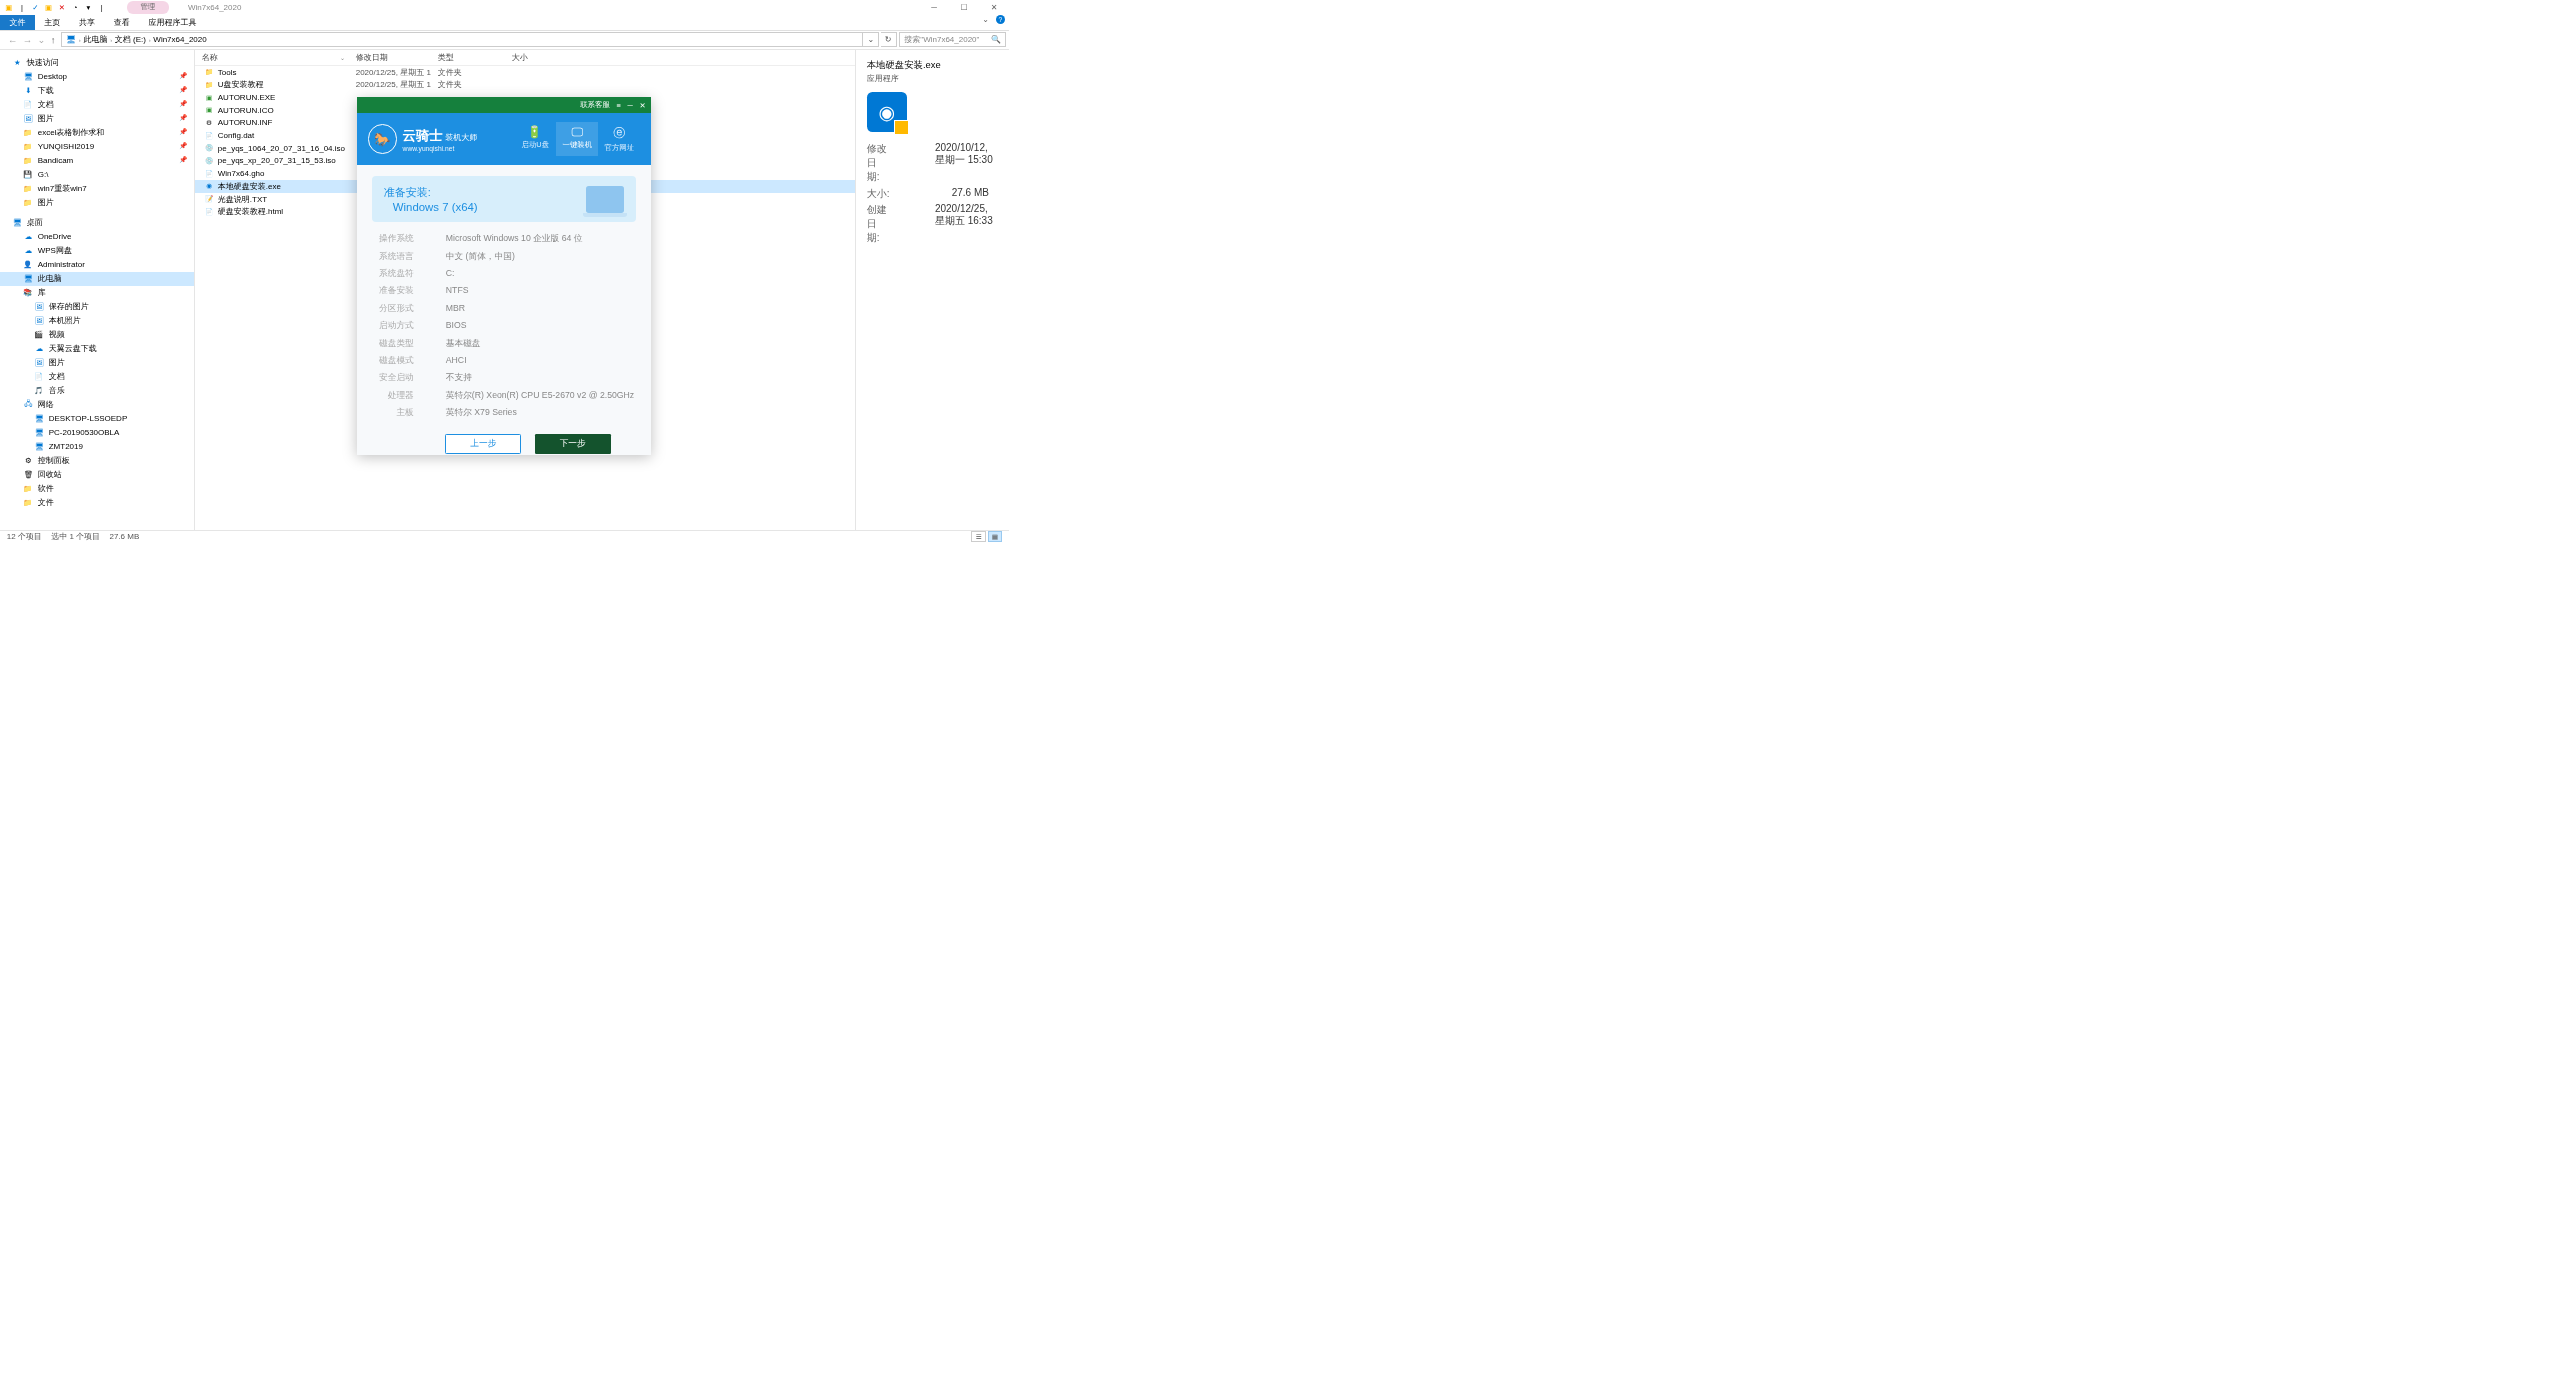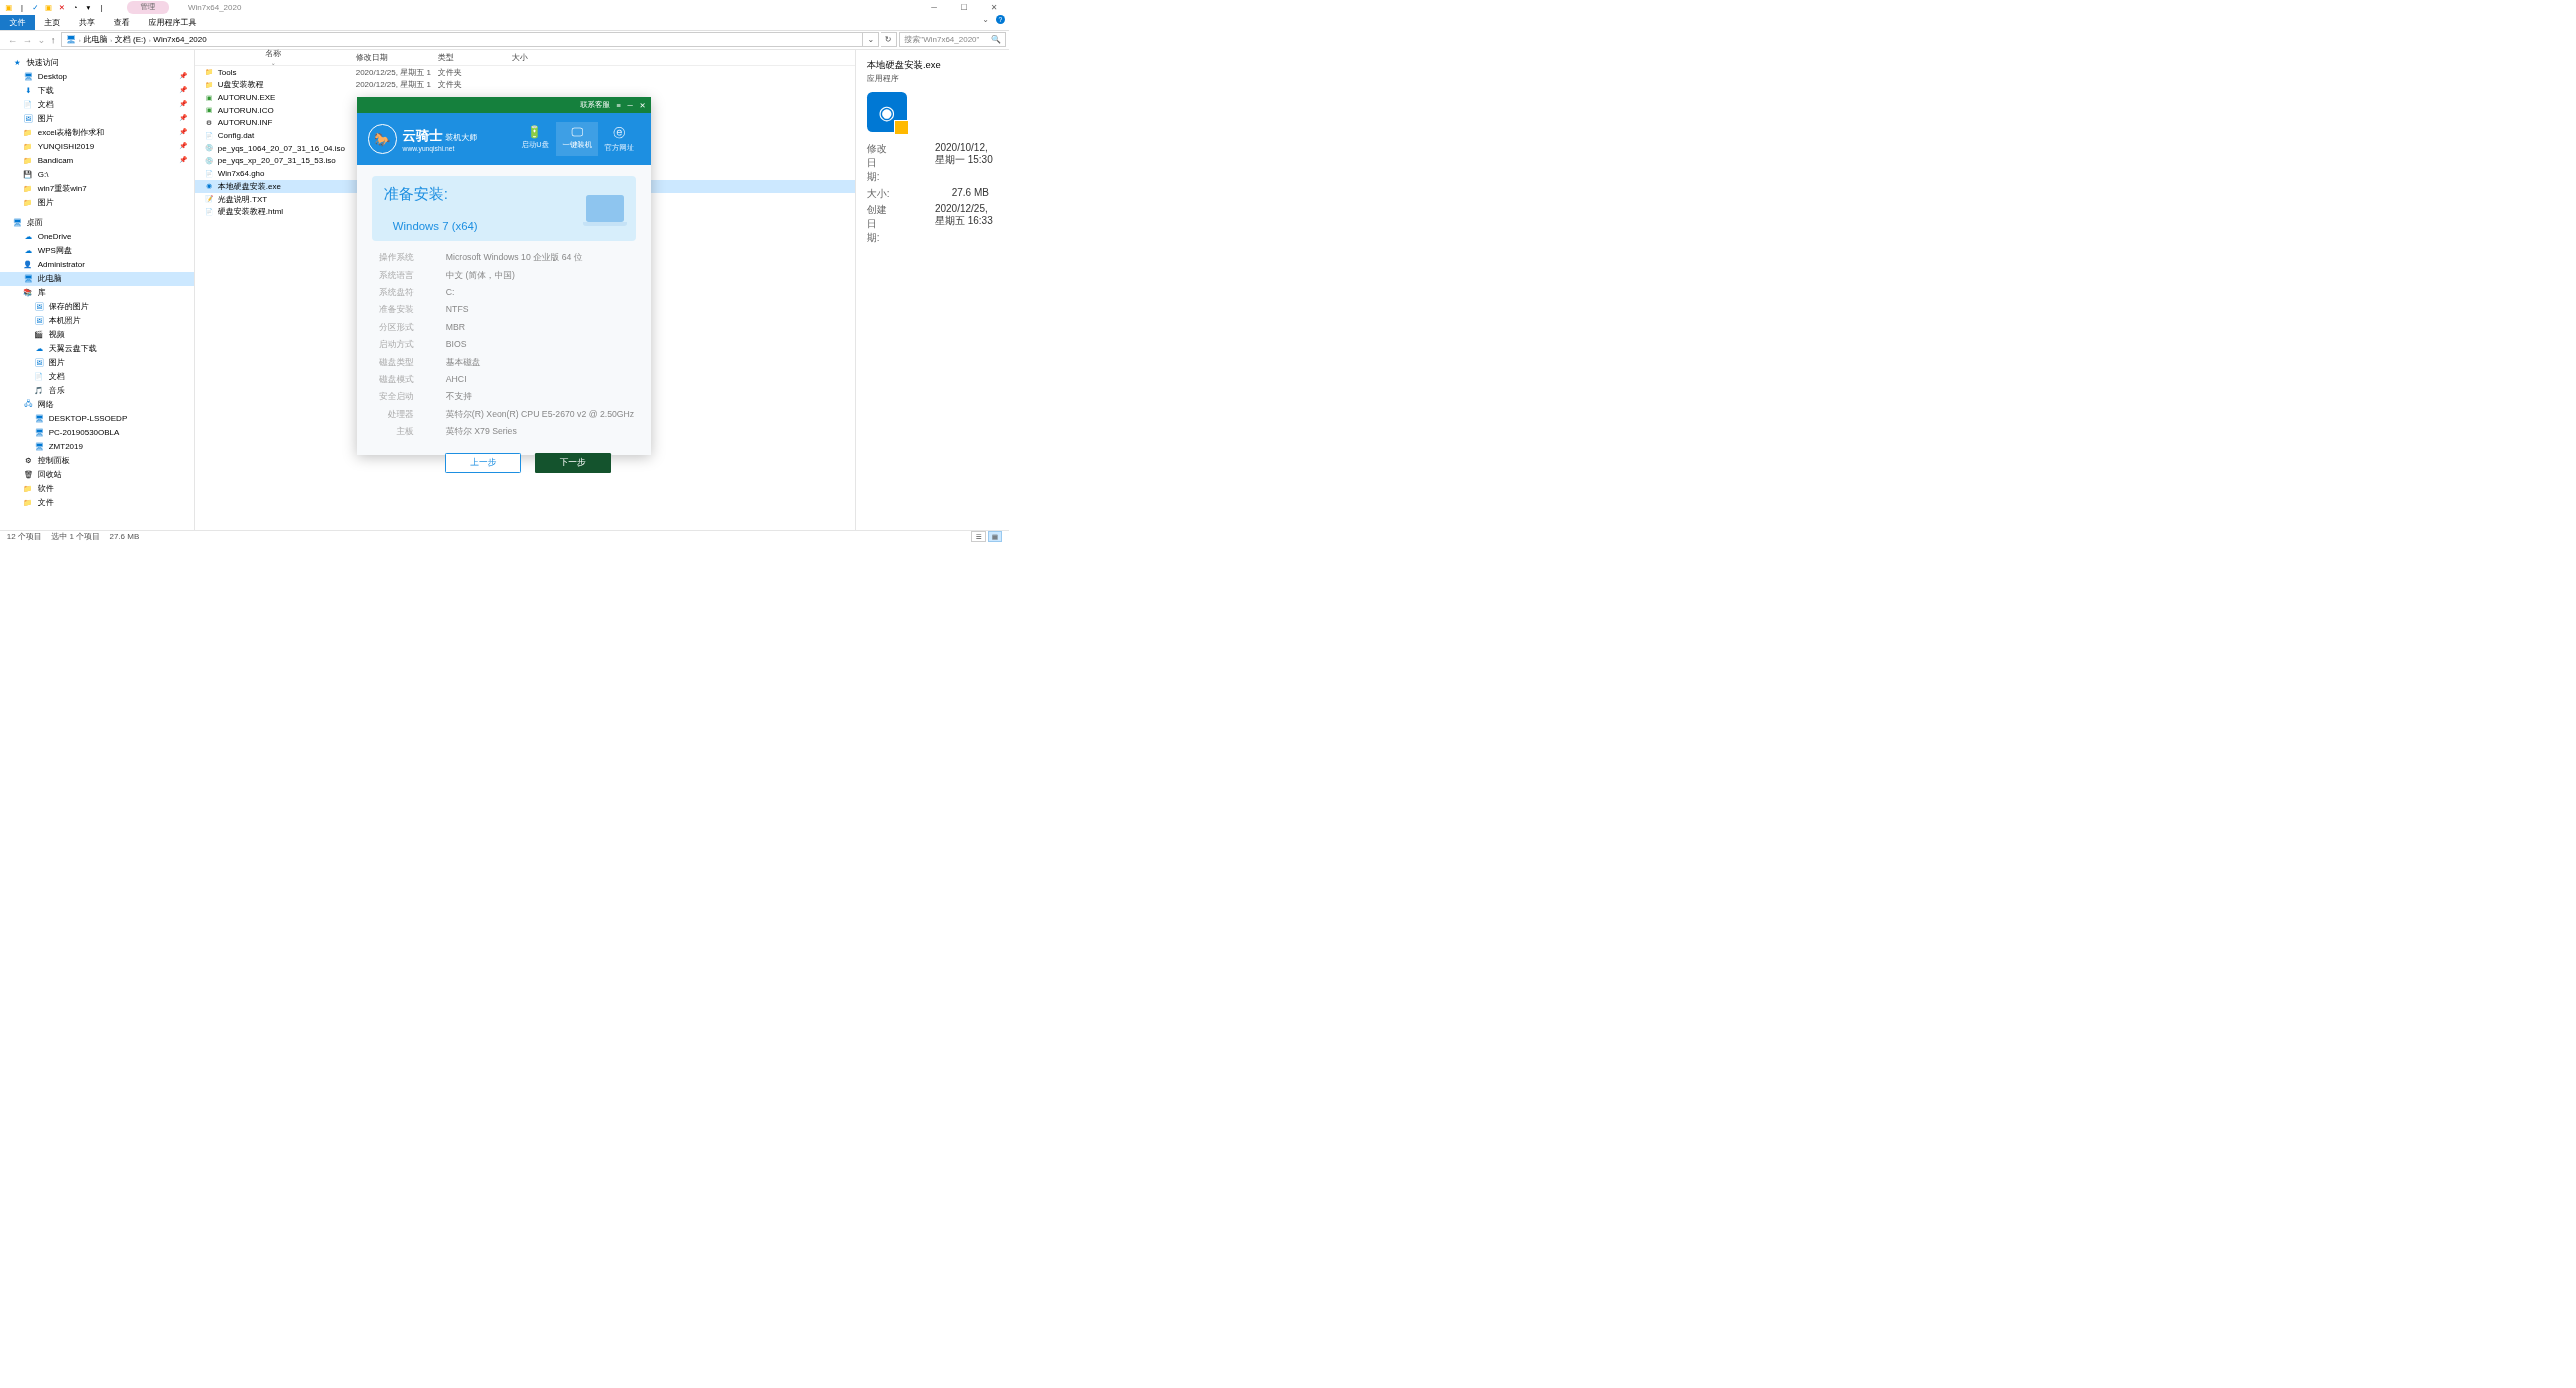--- a/index.html
+++ b/index.html
@@ -41,21 +41,21 @@
 .tree-group { display: flex; align-items: center; height: 14px; padding-left: 12px; gap: 4px; font-size: 8px; color: #000; }
 .tree-sub { padding-left: 23px; }
 .ticon { width: 10.7px; height: 10.7px; display: inline-flex; align-items: center; justify-content: center; font-size: 7.4px; }
 .folder-y { color: #ffb900; }
 .blue-i { color: #0078d4; }
 .green-i { color: #339933; }
 
 
 .filelist { flex: 1; background: #fff; position: relative; }
 .col-headers { height: 16px; display: flex; align-items: center; border-bottom: 0.7px solid #eee; font-size: 8px; color: #444; }
-.col-headers > div { padding-left: 6.7px; flex-direction: column; }
+.col-headers > div { padding-left: 6.7px; }
 .col-name { width: 154px; display: flex; align-items: center; justify-content: space-between; padding-right: 4px; }
 .col-date { width: 82px; }
 .col-type { width: 74px; }
 .col-size { width: 54px; }
 .frow { display: flex; align-items: center; height: 12.7px; font-size: 8px; }
 .frow.sel { background: #cce8ff; }
 .fname { width: 154px; padding-left: 9.4px; display: flex; align-items: center; gap: 4px; white-space: nowrap; overflow: hidden; }
 .fdate { width: 82px; padding-left: 6.7px; color: #555; white-space: nowrap; overflow: hidden; }
 .ftype { width: 74px; padding-left: 6.7px; color: #555; }
 .fsize { width: 54px; padding-left: 6.7px; }
@@ -85,21 +85,21 @@
 .inst-logo { display: flex; align-items: center; gap: 5.4px; color: #fff; }
 .logo-circle { width: 29.5px; height: 29.5px; border: 1.3px solid #fff; border-radius: 50%; display: flex; align-items: center; justify-content: center; font-size: 13.4px; }
 .logo-text .big { font-size: 13.4px; font-weight: bold; }
 .logo-text .small { font-size: 6.7px; opacity: 0.9; }
 .inst-nav { display: flex; margin-left: auto; gap: 0; }
 .inst-nav-item { width: 42px; display: flex; flex-direction: column; align-items: center; gap: 1.3px; color: #e0f0ff; font-size: 7.4px; padding: 2.7px 0; }
 .inst-nav-item.active { background: rgba(255,255,255,0.15); color: #fff; }
 .inst-nav-item .nicon { font-size: 12px; }
 .inst-body { padding: 10.7px 14.8px; }
 .prepare-box { background: #d7eefb; border-radius: 4px; padding: 9.4px 12px; display: flex; align-items: center; justify-content: space-between; margin-bottom: 10.7px; }
-.prepare-box .ptitle { color: #1d8fe1; font-size: 15px; margin-bottom: 16px; }
+.prepare-box .ptitle { color: #1d8fe1; font-size: 11px; margin-bottom: 1px; }
 .prepare-box .pos { color: #1d8fe1; font-size: 11.4px; margin-left: 9px; }
 .laptop-icon { width: 38px; height: 27px; background: #8ec5ef; border-radius: 2.7px; position: relative; }
 .laptop-icon::after { content: ""; position: absolute; width: 44px; height: 4px; background: #c5e2f6; bottom: -4px; left: -3.4px; border-radius: 0 0 2.7px 2.7px; }
 .spec-row { display: flex; margin-bottom: 5.4px; font-size: 8.7px; gap: 20px; }
 .spec-row .sk { width: 42px; color: #aaa; text-align: right; margin-right: 12px; }
 .spec-row .sv { color: #888; }
 .inst-buttons { display: flex; justify-content: center; gap: 13.4px; margin-top: 14.8px; }
 .ibtn { width: 76px; height: 20px; display: flex; align-items: center; justify-content: center; font-size: 8.7px; border-radius: 1.3px; }
 .ibtn.outline { border: 0.7px solid #1d8fe1; color: #1d8fe1; background: #fff; margin-left: 48px; }
 .ibtn.primary { background: #14532d; color: #fff; }

